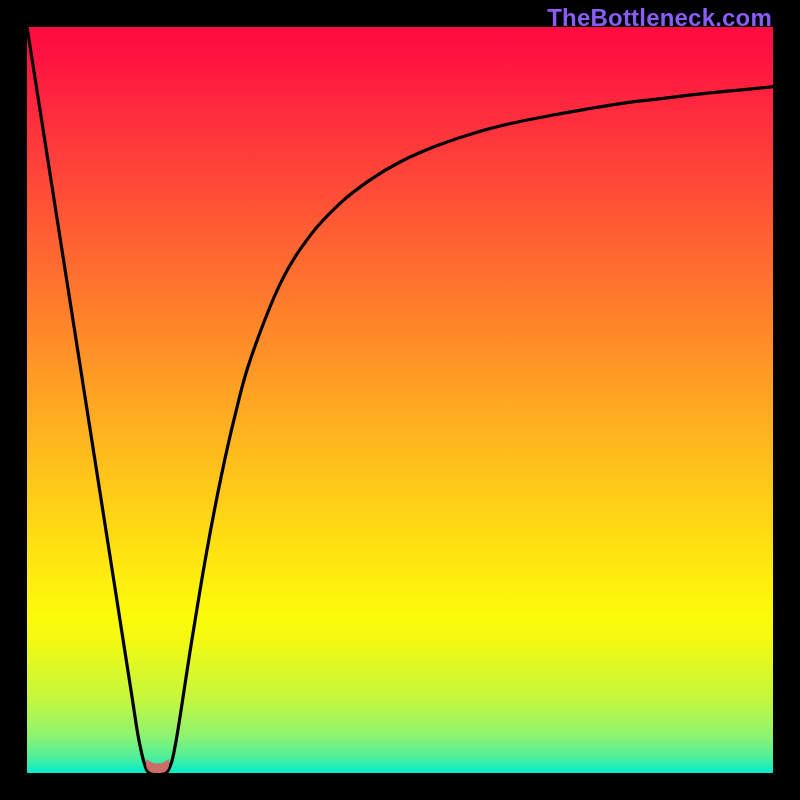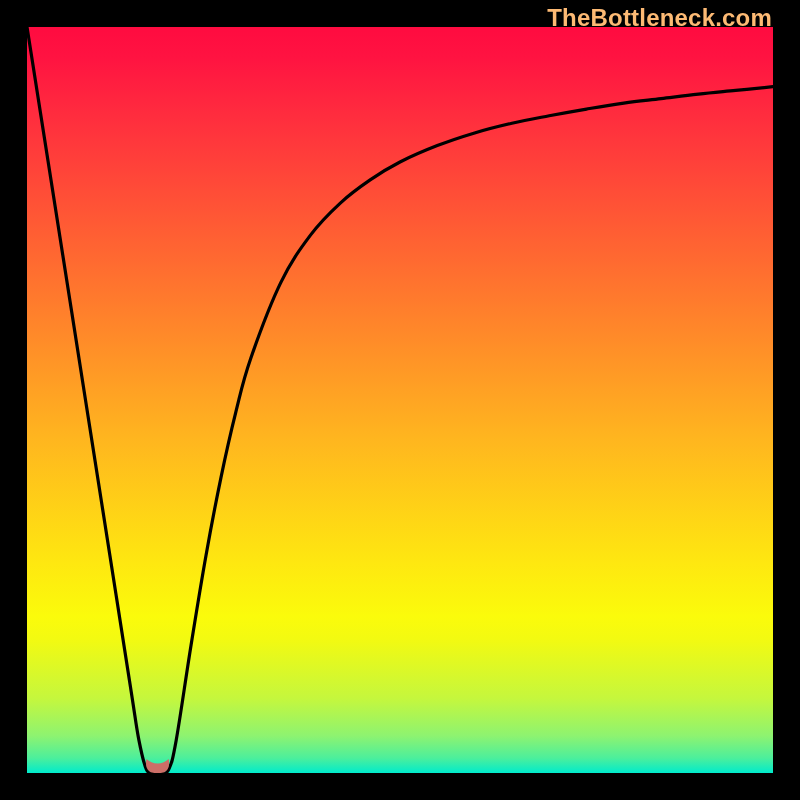--- a/index.html
+++ b/index.html
@@ -38,21 +38,21 @@
       #c5f73d 90%,
       #8ef370 95%,
       #4cef9c 98%,
       #00ebcc 100%
     );
   }
   .attribution {
     position: absolute;
     top: 4px;
     right: 28px;
-    color: #fdba74;
+    color: #8b5cf6;
     font-size: 24px;
     font-weight: 600;
     letter-spacing: 0.2px;
   }
   svg.curve {
     position: absolute;
     left: 0;
     top: 0;
     width: 746px;
     height: 746px;

